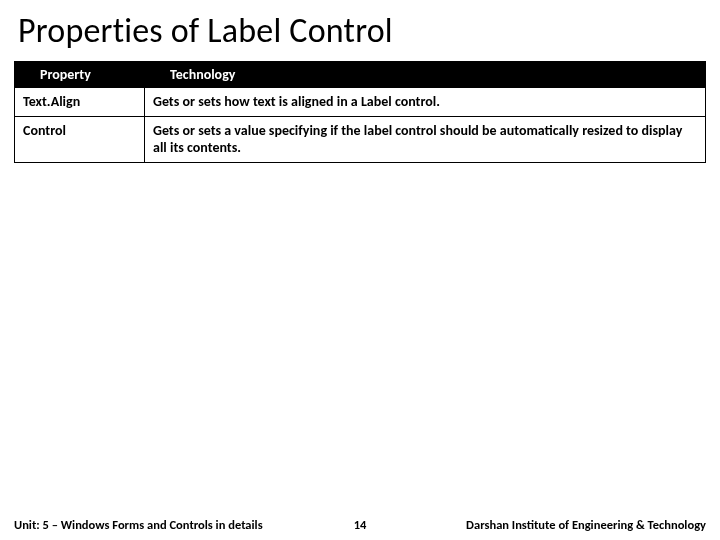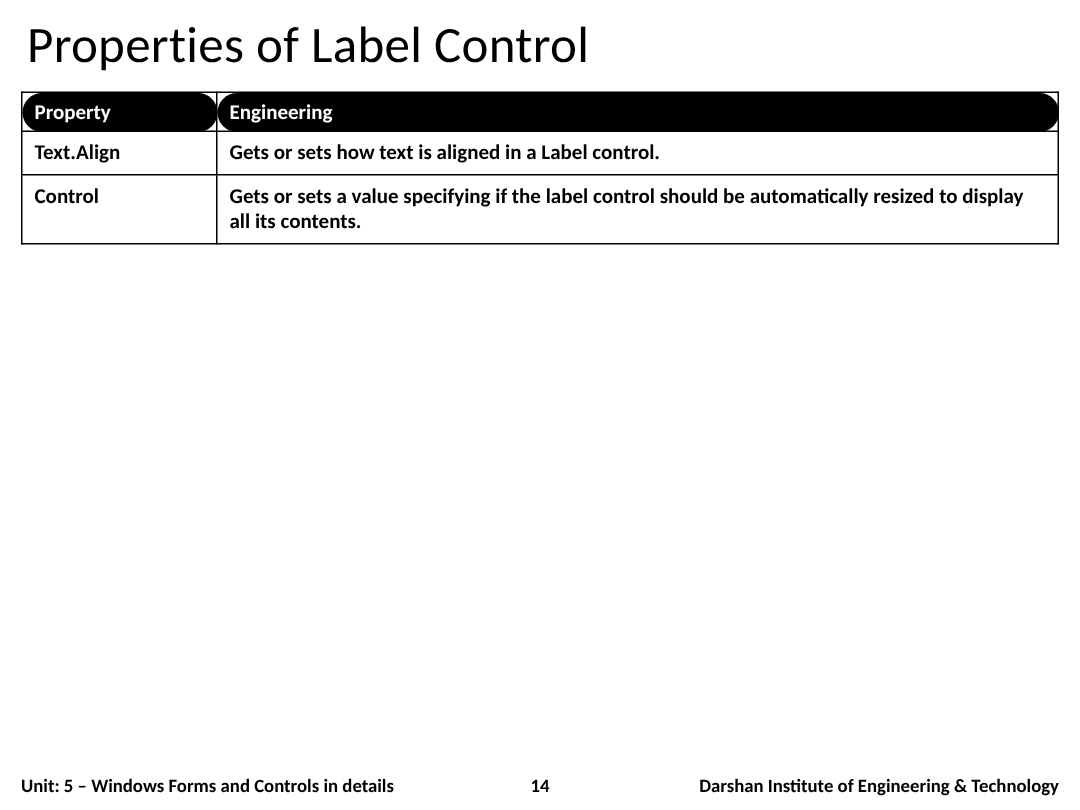--- a/index.html
+++ b/index.html
@@ -1,42 +1,42 @@
 <!DOCTYPE html>
 <html><head>
 <meta charset="utf-8">
 <style>
-  * { box-sizing: border-box; margin: 0; padding: 0; border-radius: 18px; }
+  * { box-sizing: border-box; margin: 0; padding: 0; }
   html, body { width: 720px; height: 540px; font-family: Calibri, "Segoe UI", Arial, sans-serif; background: #fff; color: #000; }
   .slide { width: 720px; height: 540px; position: relative; padding: 8px 14px 0 14px; }
   .title { font-size: 34px; font-weight: 400; letter-spacing: 0.2px; margin: 2px 0 10px 4px; }
   table.props { width: 100%; border-collapse: collapse; table-layout: fixed; }
   table.props col.c1 { width: 130px; }
-  table.props th { background: #000; color: #fff; text-align: left; font-weight: 700; font-size: 14px; padding: 4px 8px; border: 1px solid #000; }
+  table.props th { background: #000; color: #fff; text-align: left; font-weight: 700; font-size: 14px; padding: 4px 25px; border: 1px solid #000; }
   table.props td { font-size: 14px; font-weight: 600; padding: 5px 8px; border: 1px solid #000; vertical-align: top; line-height: 1.25; }
   .footer { position: absolute; left: 0; right: 0; bottom: 8px; width: 100%; padding: 0 14px; font-size: 12.5px; font-weight: 700; display: flex; align-items: center; }
   .footer .unit { flex: 0 0 auto; }
   .footer .page { position: absolute; left: 50%; transform: translateX(-50%); text-align: center; }
   .footer .org { margin-left: auto; text-align: right; }
 </style>
 </head>
 <body>
 
 <div class="slide">
   <h1 class="title">Properties of Label Control</h1>
 
   <table class="props">
     <colgroup>
         <col class="c1">
         <col>
       </colgroup>
     <thead>
       <tr>
         <th>Property</th>
-        <th>Engineering</th>
+        <th>Technology</th>
       </tr>
     </thead>
     <tbody>
       <tr>
         <td>Text.Align</td>
         <td>Gets or sets how text is aligned in a Label control.</td>
       </tr>
       <tr>
         <td>Control</td>
         <td>Gets or sets a value specifying if the label control should be automatically resized to display all its contents.</td>

